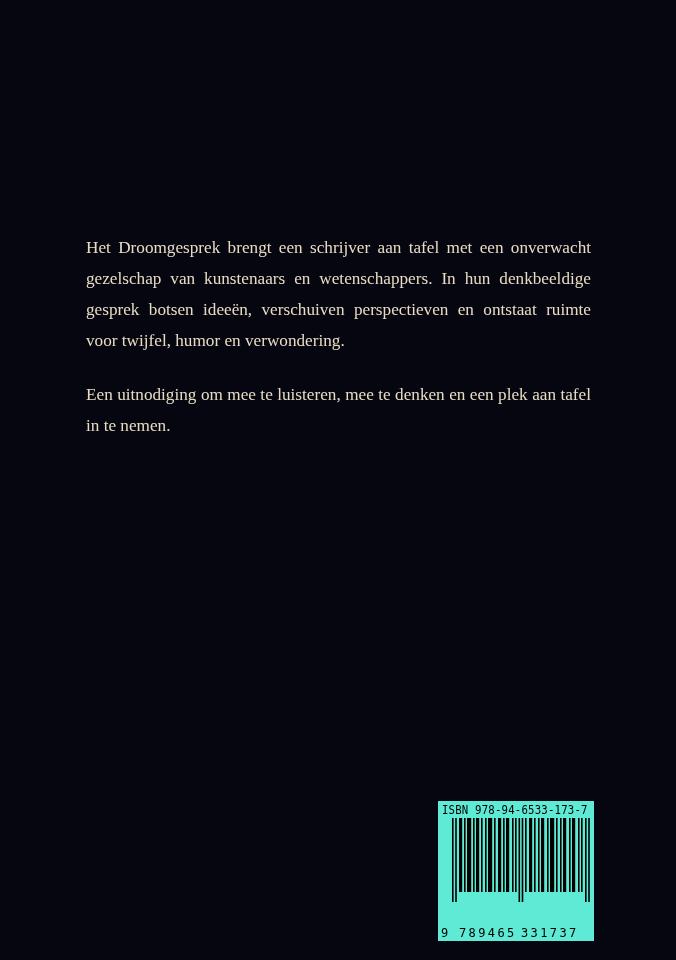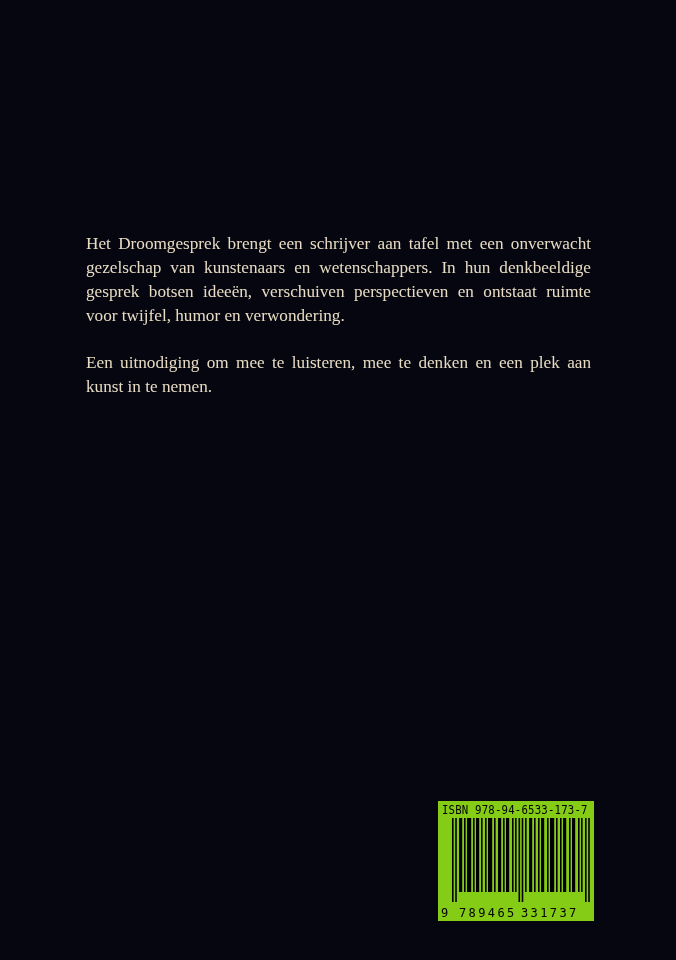--- a/index.html
+++ b/index.html
@@ -11,31 +11,31 @@
       font-family: "DejaVu Serif", "Liberation Serif", serif;
     }
     .blurb {
       position: absolute;
       left: 86px;
       top: 232px;
       width: 505px;
       color: #e8dcc4;
       font-family: "Liberation Serif", "DejaVu Serif", serif;
       font-size: 17.2px;
-      line-height: 24px;
+      line-height: 31px;
       text-align: justify;
     }
     .blurb p { margin: 0 0 22.6px 0; }
     .barcode-box {
       position: absolute;
       left: 438px;
       top: 801px;
       width: 156px;
-      height: 120px;
-      background: #84cc16;
+      height: 140px;
+      background: #5eead4;
       box-sizing: border-box;
     }
     .isbn-top {
       position: absolute;
       left: 4px; top: 2px;
       font-family: "DejaVu Sans Mono", "Liberation Mono", monospace;
       font-size: 11.5px;
       letter-spacing: 0.2px;
       color: #000;
       white-space: nowrap;
@@ -56,21 +56,21 @@
       color: #000;
       white-space: nowrap;
     }
     .ean-digits span { position: absolute; bottom: 0; }
   </style>
 </head>
 <body>
 
 <div class="blurb">
   <p>Het Droomgesprek brengt een schrijver aan tafel met een onverwacht gezelschap van kunstenaars en wetenschappers. In hun denkbeeldige gesprek botsen ideeën, verschuiven perspectieven en ontstaat ruimte voor twijfel, humor en verwondering.</p>
-  <p>Een uitnodiging om mee te luisteren, mee te denken en een plek aan kunst in te nemen.</p>
+  <p>Een uitnodiging om mee te luisteren, mee te denken en een plek aan tafel in te nemen.</p>
 </div>
 
 <div class="barcode-box">
   <div class="isbn-top">ISBN 978-94-6533-173-7</div>
   <svg class="bars" viewBox="0 0 138 84" preserveAspectRatio="none">
     <g fill="#000">
       <rect x="0" y="0" width="1.6" height="84"></rect>
       <rect x="3.2" y="0" width="1.6" height="84"></rect>
       <rect x="7" y="0" width="3.2" height="74"></rect>
       <rect x="12" y="0" width="1.6" height="74"></rect>

